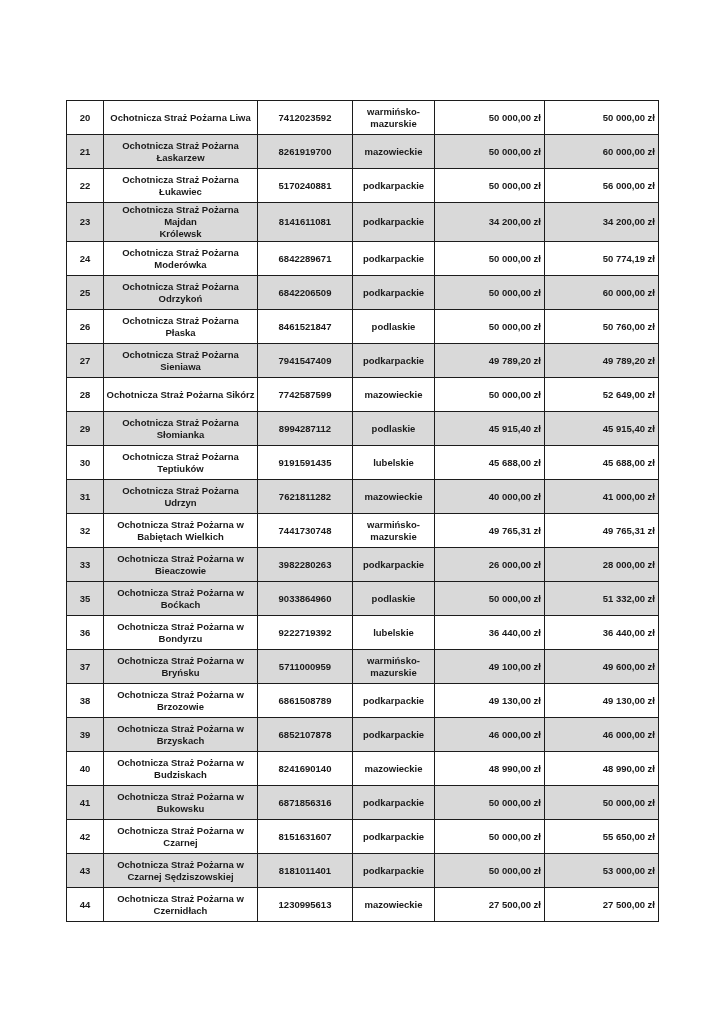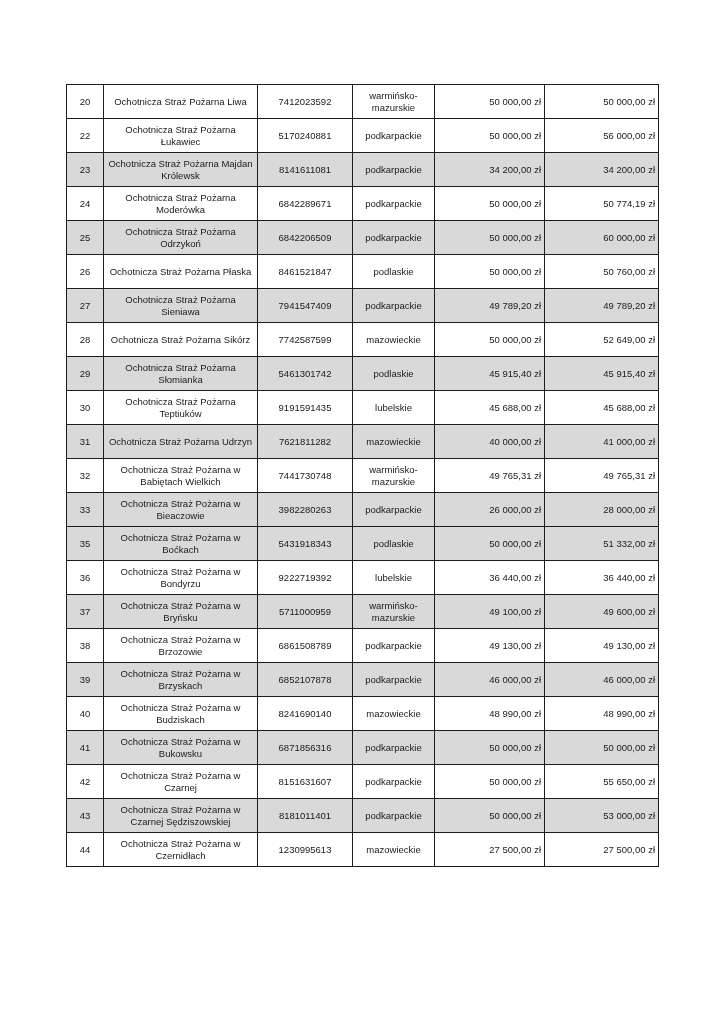--- a/index.html
+++ b/index.html
@@ -15,24 +15,25 @@
     overflow: hidden;
   }
   .page {
     position: absolute;
     inset: 0;
     background: #ffffff;
   }
   table.grants-table {
     position: absolute;
     left: 66px;
-    top: 84px;
+    top: 100px;
     width: 592px;
     border-collapse: collapse;
     table-layout: fixed;
+    font-weight: bold;
   }
   .grants-table col.c0 { width: 37px; }
   .grants-table col.c1 { width: 154px; }
   .grants-table col.c2 { width: 95px; }
   .grants-table col.c3 { width: 82px; }
   .grants-table col.c4 { width: 110px; }
   .grants-table col.c5 { width: 114px; }
   .grants-table tr { height: 34px; }
   .grants-table td {
     border: 1.5px solid #1c1c1c;
@@ -70,20 +71,29 @@
     <tbody>
         <tr>
           <td class="al-center">20</td>
           <td class="al-center">Ochotnicza Straż Pożarna Liwa</td>
           <td class="al-center">7412023592</td>
           <td class="al-center">warmińsko-
 mazurskie</td>
           <td class="al-right">50 000,00 zł</td>
           <td class="al-right">50 000,00 zł</td>
         </tr>
+        <tr class="shaded">
+          <td class="al-center">21</td>
+          <td class="al-center">Ochotnicza Straż Pożarna
+Łaskarzew</td>
+          <td class="al-center">8261919700</td>
+          <td class="al-center">mazowieckie</td>
+          <td class="al-right">50 000,00 zł</td>
+          <td class="al-right">60 000,00 zł</td>
+        </tr>
         <tr>
           <td class="al-center">22</td>
           <td class="al-center">Ochotnicza Straż Pożarna Łukawiec</td>
           <td class="al-center">5170240881</td>
           <td class="al-center">podkarpackie</td>
           <td class="al-right">50 000,00 zł</td>
           <td class="al-right">56 000,00 zł</td>
         </tr>
         <tr class="shaded">
           <td class="al-center">23</td>
@@ -132,21 +142,21 @@
           <td class="al-center">Ochotnicza Straż Pożarna Sikórz</td>
           <td class="al-center">7742587599</td>
           <td class="al-center">mazowieckie</td>
           <td class="al-right">50 000,00 zł</td>
           <td class="al-right">52 649,00 zł</td>
         </tr>
         <tr class="shaded">
           <td class="al-center">29</td>
           <td class="al-center">Ochotnicza Straż Pożarna
 Słomianka</td>
-          <td class="al-center">5461301742</td>
+          <td class="al-center">8994287112</td>
           <td class="al-center">podlaskie</td>
           <td class="al-right">45 915,40 zł</td>
           <td class="al-right">45 915,40 zł</td>
         </tr>
         <tr>
           <td class="al-center">30</td>
           <td class="al-center">Ochotnicza Straż Pożarna
 Teptiuków</td>
           <td class="al-center">9191591435</td>
           <td class="al-center">lubelskie</td>
@@ -177,21 +187,21 @@
 Bieaczowie</td>
           <td class="al-center">3982280263</td>
           <td class="al-center">podkarpackie</td>
           <td class="al-right">26 000,00 zł</td>
           <td class="al-right">28 000,00 zł</td>
         </tr>
         <tr class="shaded">
           <td class="al-center">35</td>
           <td class="al-center">Ochotnicza Straż Pożarna w
 Boćkach</td>
-          <td class="al-center">5431918343</td>
+          <td class="al-center">9033864960</td>
           <td class="al-center">podlaskie</td>
           <td class="al-right">50 000,00 zł</td>
           <td class="al-right">51 332,00 zł</td>
         </tr>
         <tr>
           <td class="al-center">36</td>
           <td class="al-center">Ochotnicza Straż Pożarna w
 Bondyrzu</td>
           <td class="al-center">9222719392</td>
           <td class="al-center">lubelskie</td>

